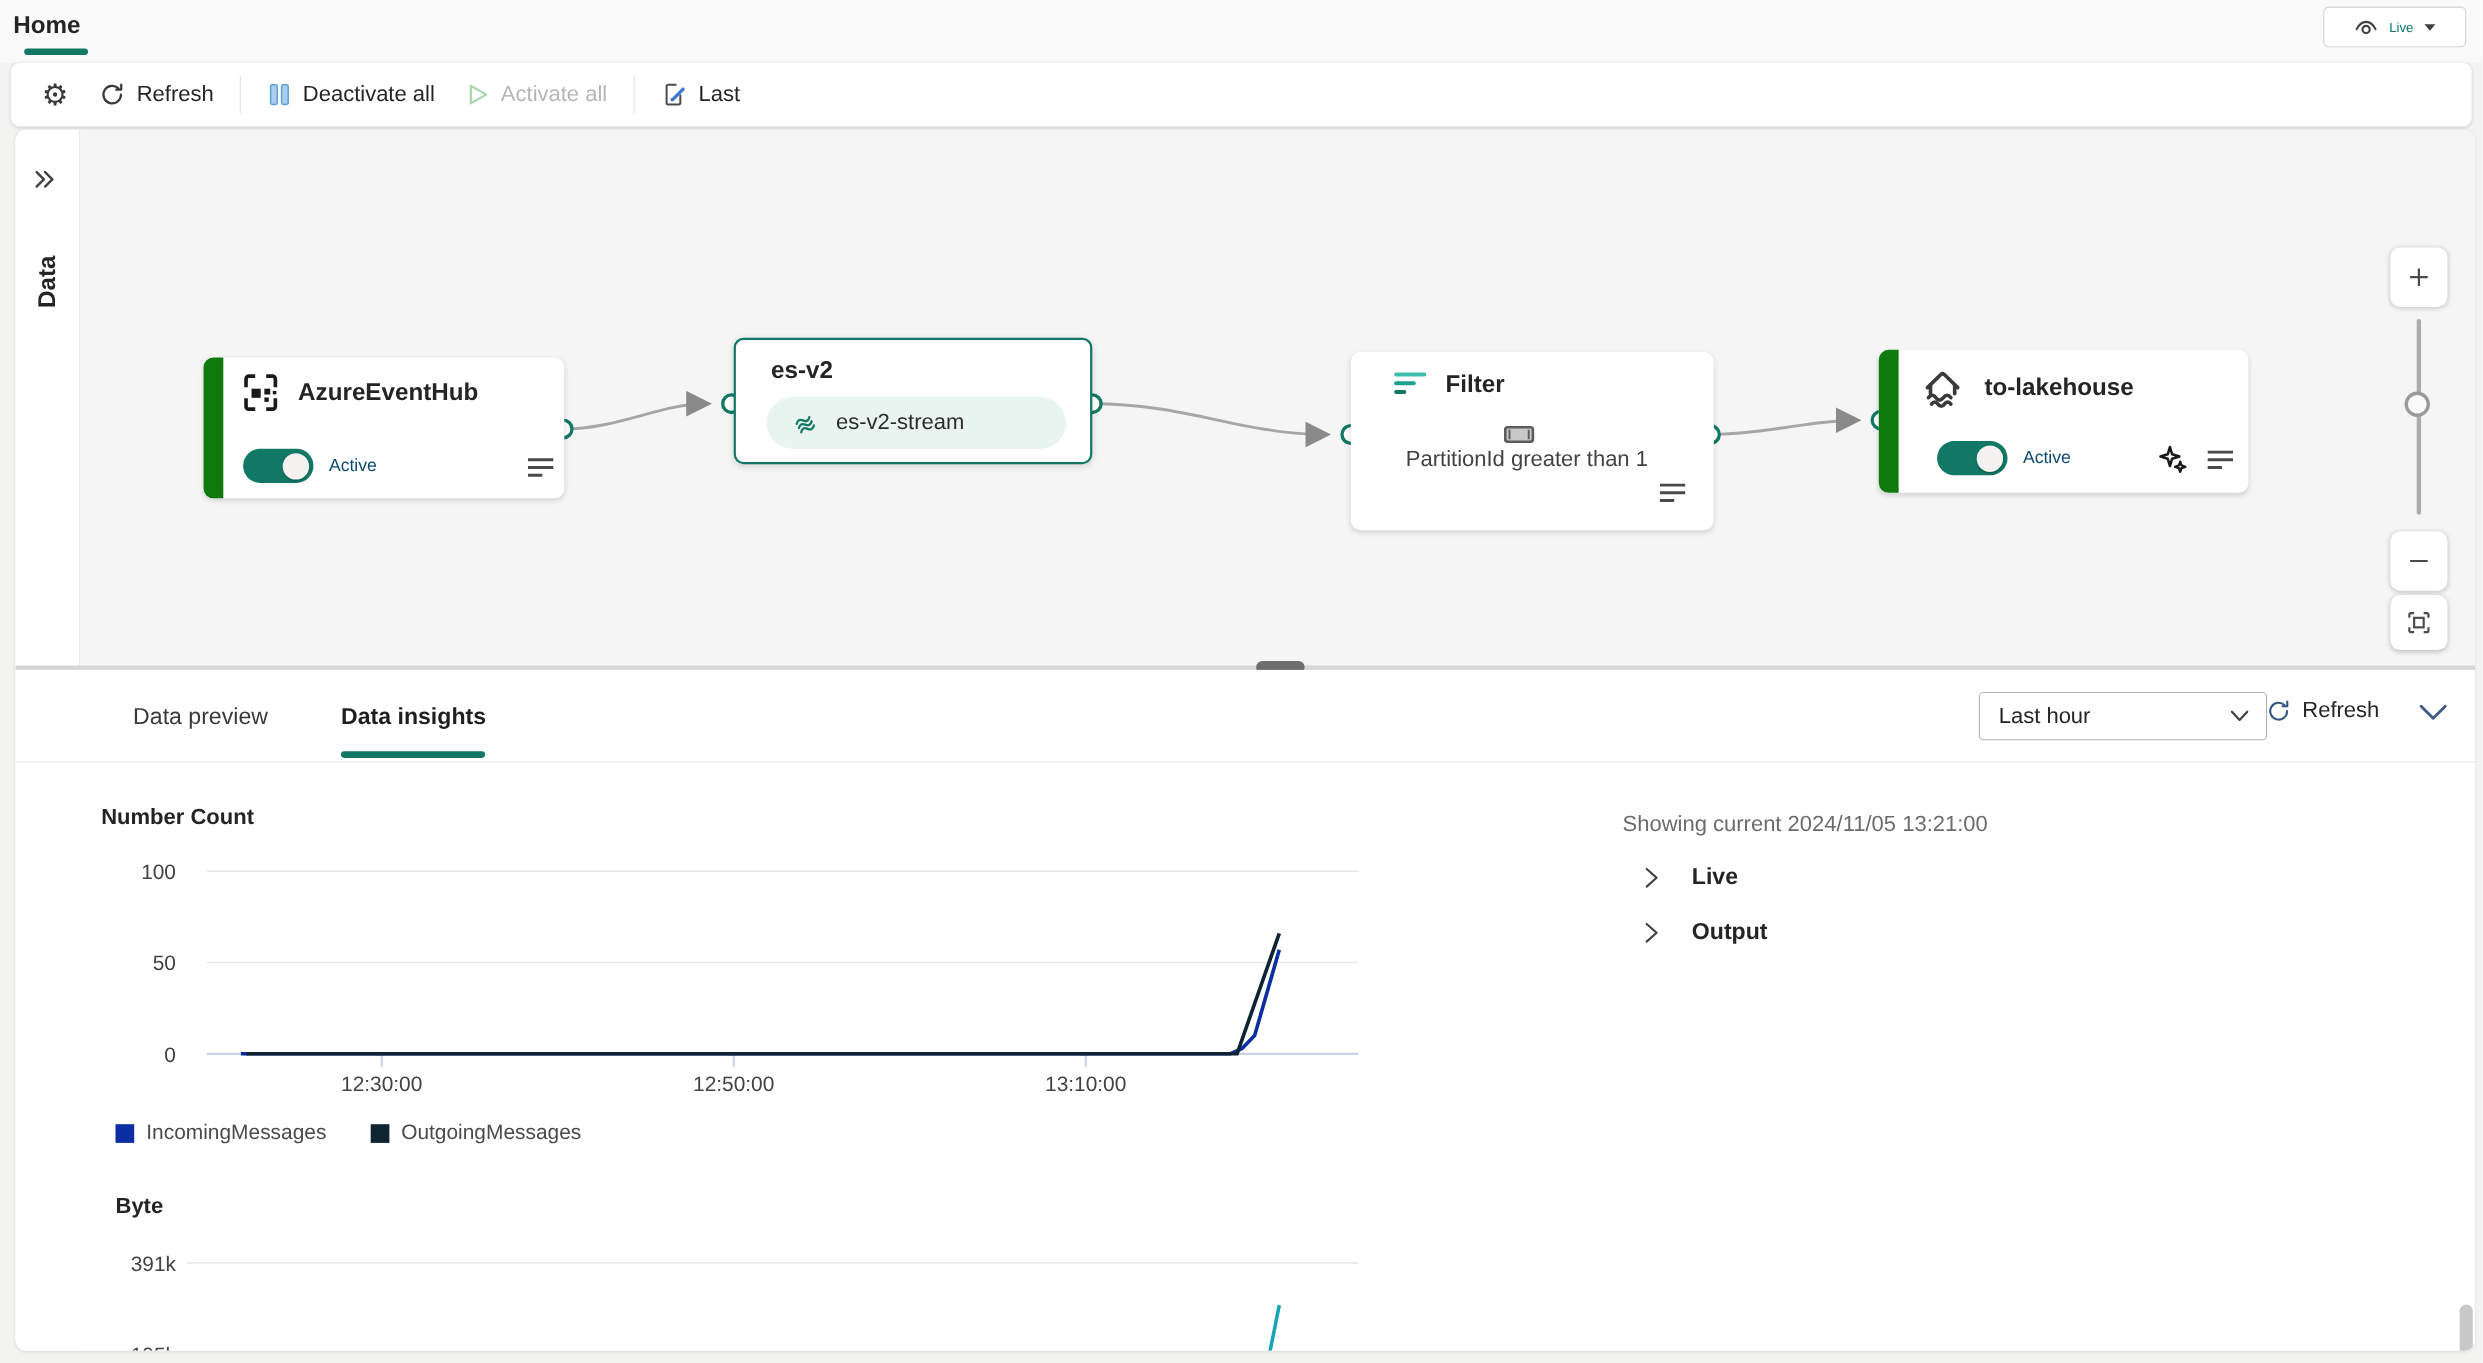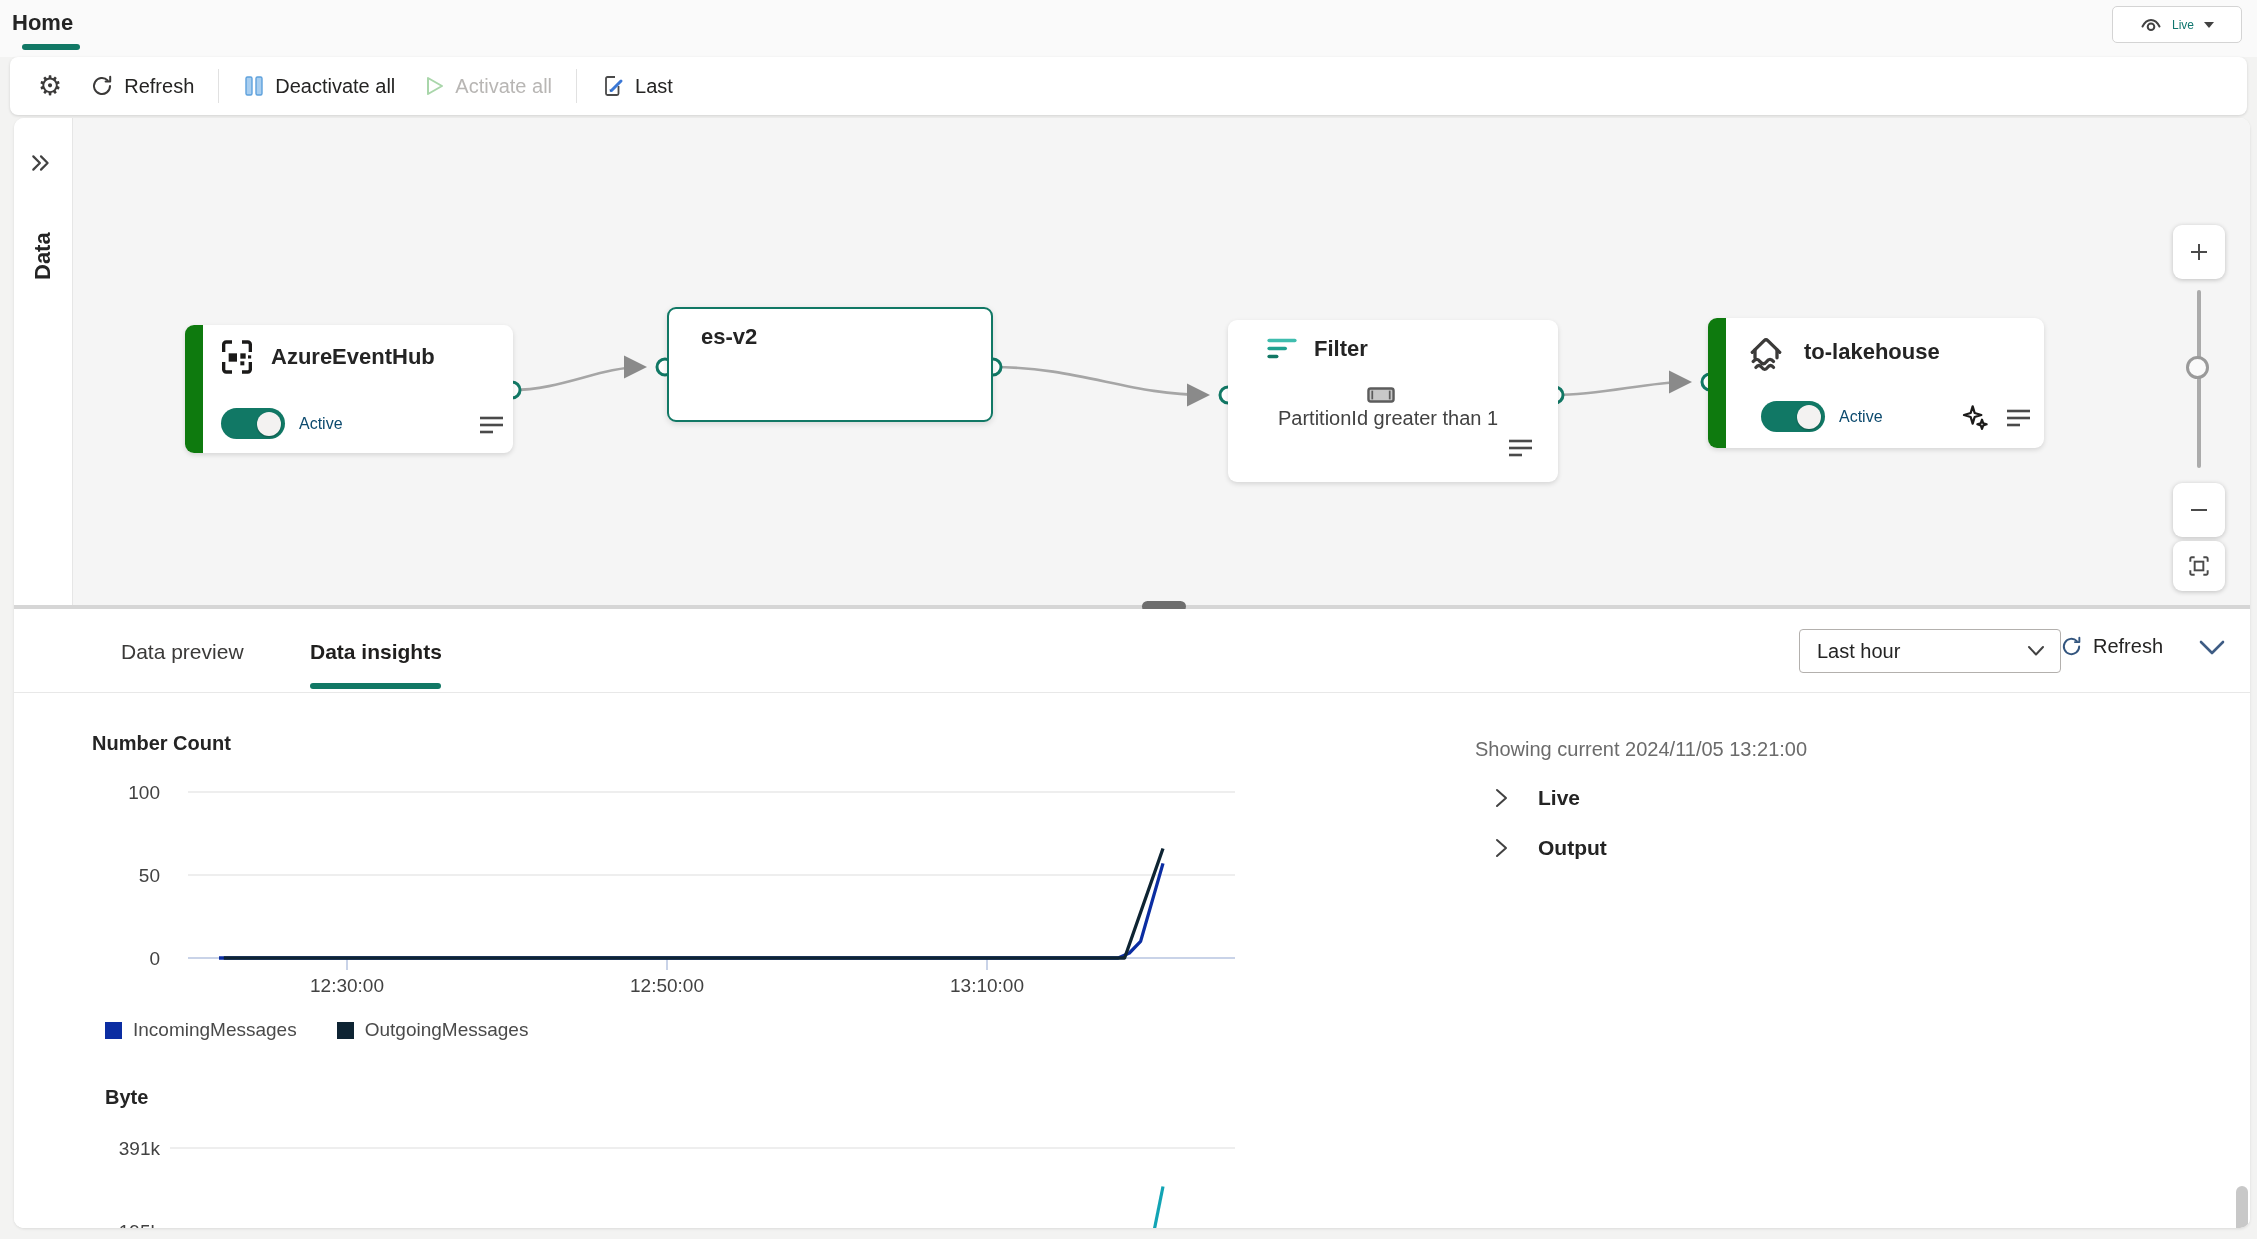--- a/index.html
+++ b/index.html
@@ -190,20 +190,30 @@
       </div>
       <svg width="26" height="22" viewBox="0 0 26 22" style="position:absolute; left:294px; top:90px;">
         <line x1="1" y1="3" x2="24" y2="3" stroke="#4a4a4a" stroke-width="2.6"></line>
         <line x1="1" y1="10" x2="24" y2="10" stroke="#4a4a4a" stroke-width="2.6"></line>
         <line x1="1" y1="17" x2="14" y2="17" stroke="#4a4a4a" stroke-width="2.6"></line>
       </svg>
     </div>
 
     <div class="node node-es" style="left:653px; top:189px; width:326px; height:115px;">
       <div class="node-title" style="position:absolute; left:32px; top:15px;">es-v2</div>
+      <div class="stream-pill">
+        <svg width="26" height="26" viewBox="0 0 24 24">
+          <g transform="rotate(-28 12 12)" fill="none" stroke="#117865" stroke-width="1.9" stroke-linecap="round">
+            <path d="M4 8c2-2.4 4-2.4 6 0s4 2.4 6 0"></path>
+            <path d="M4 12c2-2.4 4-2.4 6 0s4 2.4 6 0"></path>
+            <path d="M4 16c2-2.4 4-2.4 6 0s4 2.4 6 0"></path>
+          </g>
+        </svg>
+        <span>es-v2-stream</span>
+      </div>
     </div>
 
     <div class="node" style="left:1214px; top:202px; width:330px; height:162px;">
       <div class="node-row" style="left:38px; top:16px; gap:16px;text-align:center;">
         <svg width="32" height="26" viewBox="0 0 30 24">
           <line x1="3" y1="4" x2="27" y2="4" stroke="#3fbdae" stroke-width="3.4" stroke-linecap="round"></line>
           <line x1="3" y1="11.5" x2="18" y2="11.5" stroke="#1fa08f" stroke-width="3.4" stroke-linecap="round"></line>
           <line x1="3" y1="19" x2="10" y2="19" stroke="#117865" stroke-width="3.4" stroke-linecap="round"></line>
         </svg>
         <span class="node-title">Filter</span>

